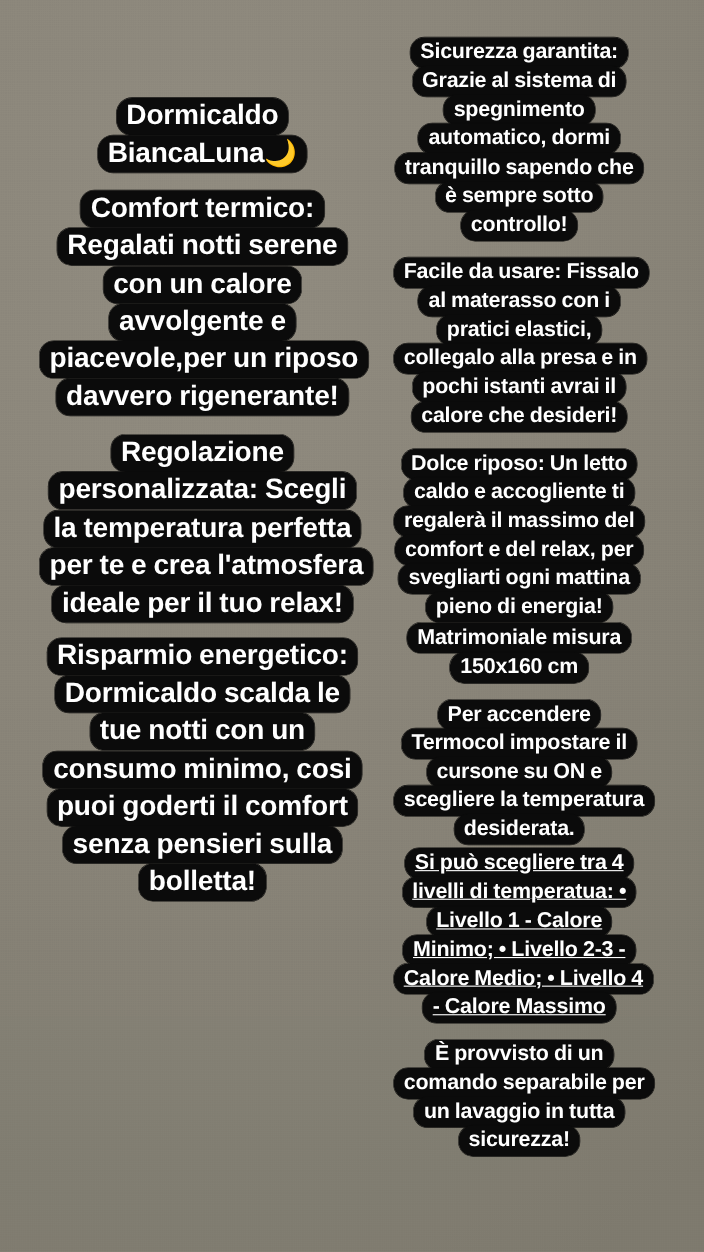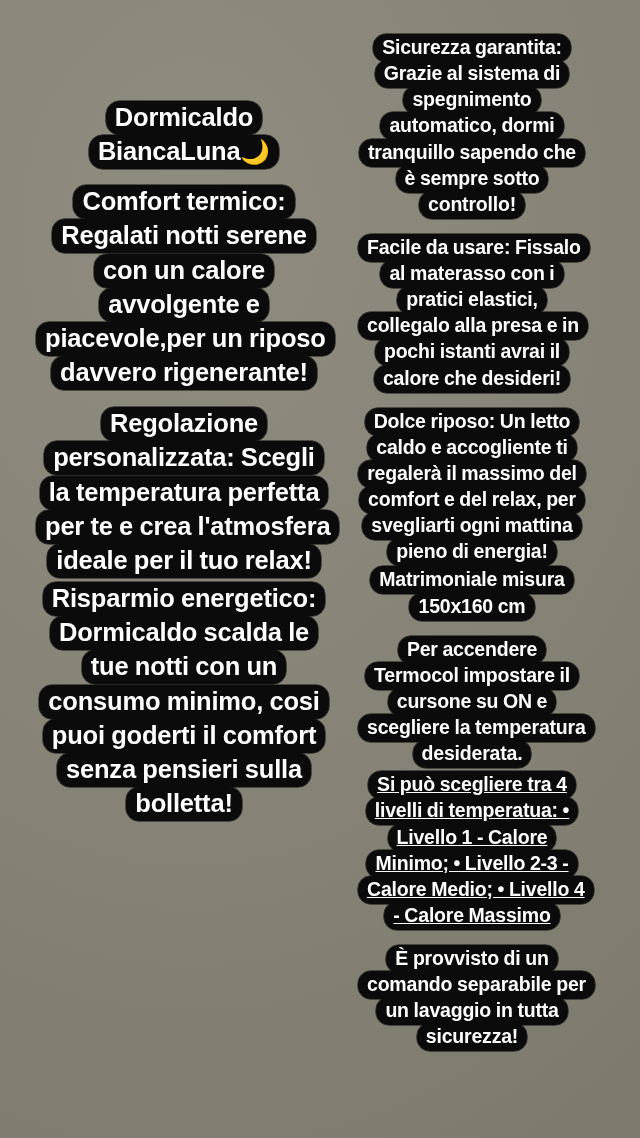--- a/index.html
+++ b/index.html
@@ -34,21 +34,21 @@
     inset: 0;
     display: block;
   }
   .col {
     position: absolute;
     display: flex;
     flex-direction: column;
   }
   .col-left {
     left: 36px;
-    top: 100px;
+    top: 88px;
     width: 296px;
   }
   .col-right {
     left: 358px;
     top: 34px;
     width: 228px;
   }
   .block {
     margin: 0 0 14px 0;
     text-align: center;
@@ -73,21 +73,21 @@
   .block.title { font-size: 25.5px; margin-bottom: 16px; }
   .block.title .hl { border-radius: 14px; }
 
   .moon {
     color: #f4c430;
     font-size: 24px;
   }
 
   .col-left .b-intro { margin-bottom: 16px; }
   .col-left .b-comfort { margin-bottom: 17px; }
-  .col-left .b-regolazione { margin-bottom: 4px; }
+  .col-left .b-regolazione { margin-bottom: 14px; }
   .col-left .b-risparmio { margin-bottom: 12px; }
 
   .col-right .b-sicurezza { margin-bottom: 17px; }
   .col-right .b-facile { margin-bottom: 17px; }
   .col-right .b-dolce { margin-bottom: 2px; }
   .col-right .b-misura { margin-bottom: 17px; }
   .col-right .b-accendere { margin-bottom: 5px; }
   .col-right .b-livelli { margin-bottom: 17px; text-decoration: underline; }
   .col-right .b-lavaggio { margin-bottom: 0; }
 </style>

